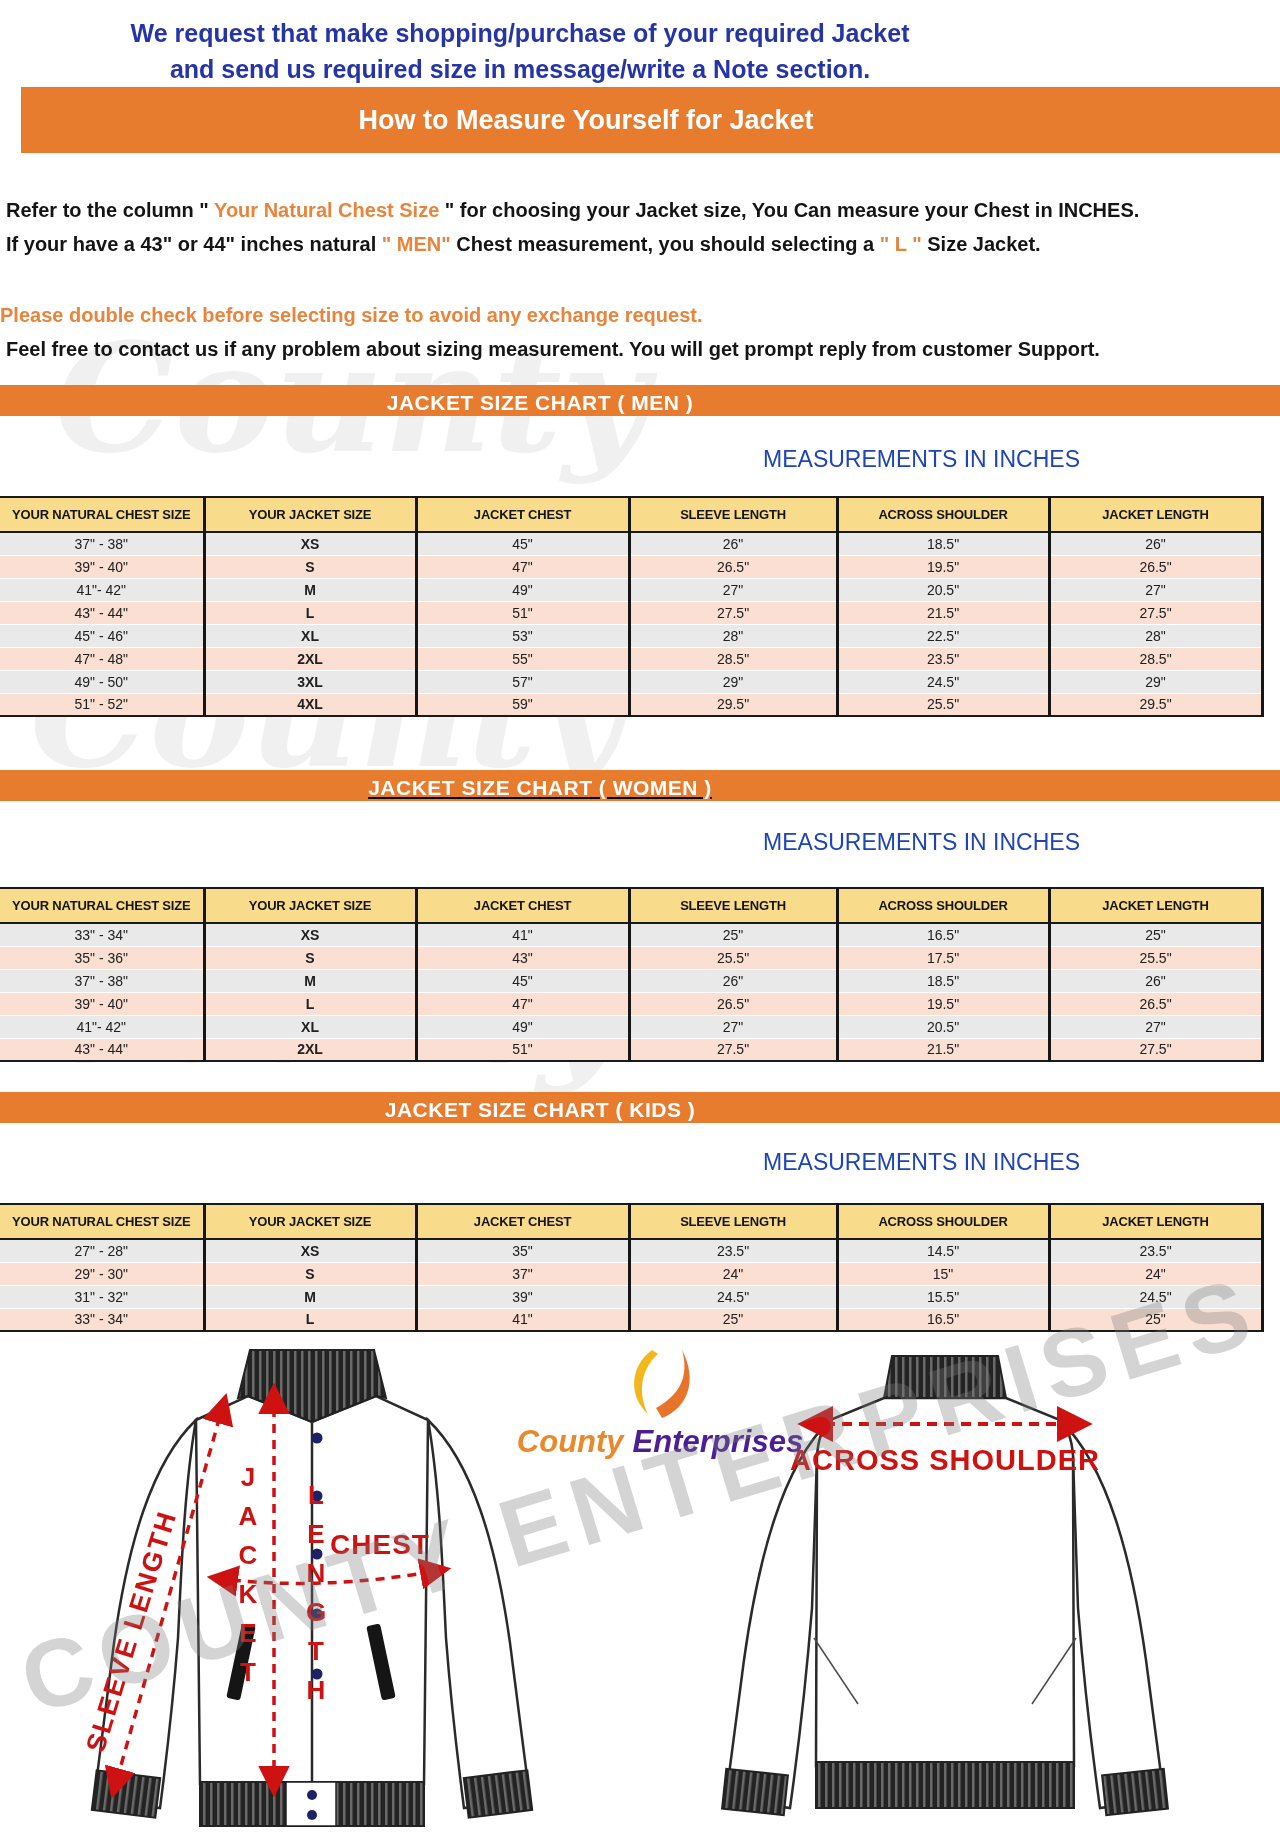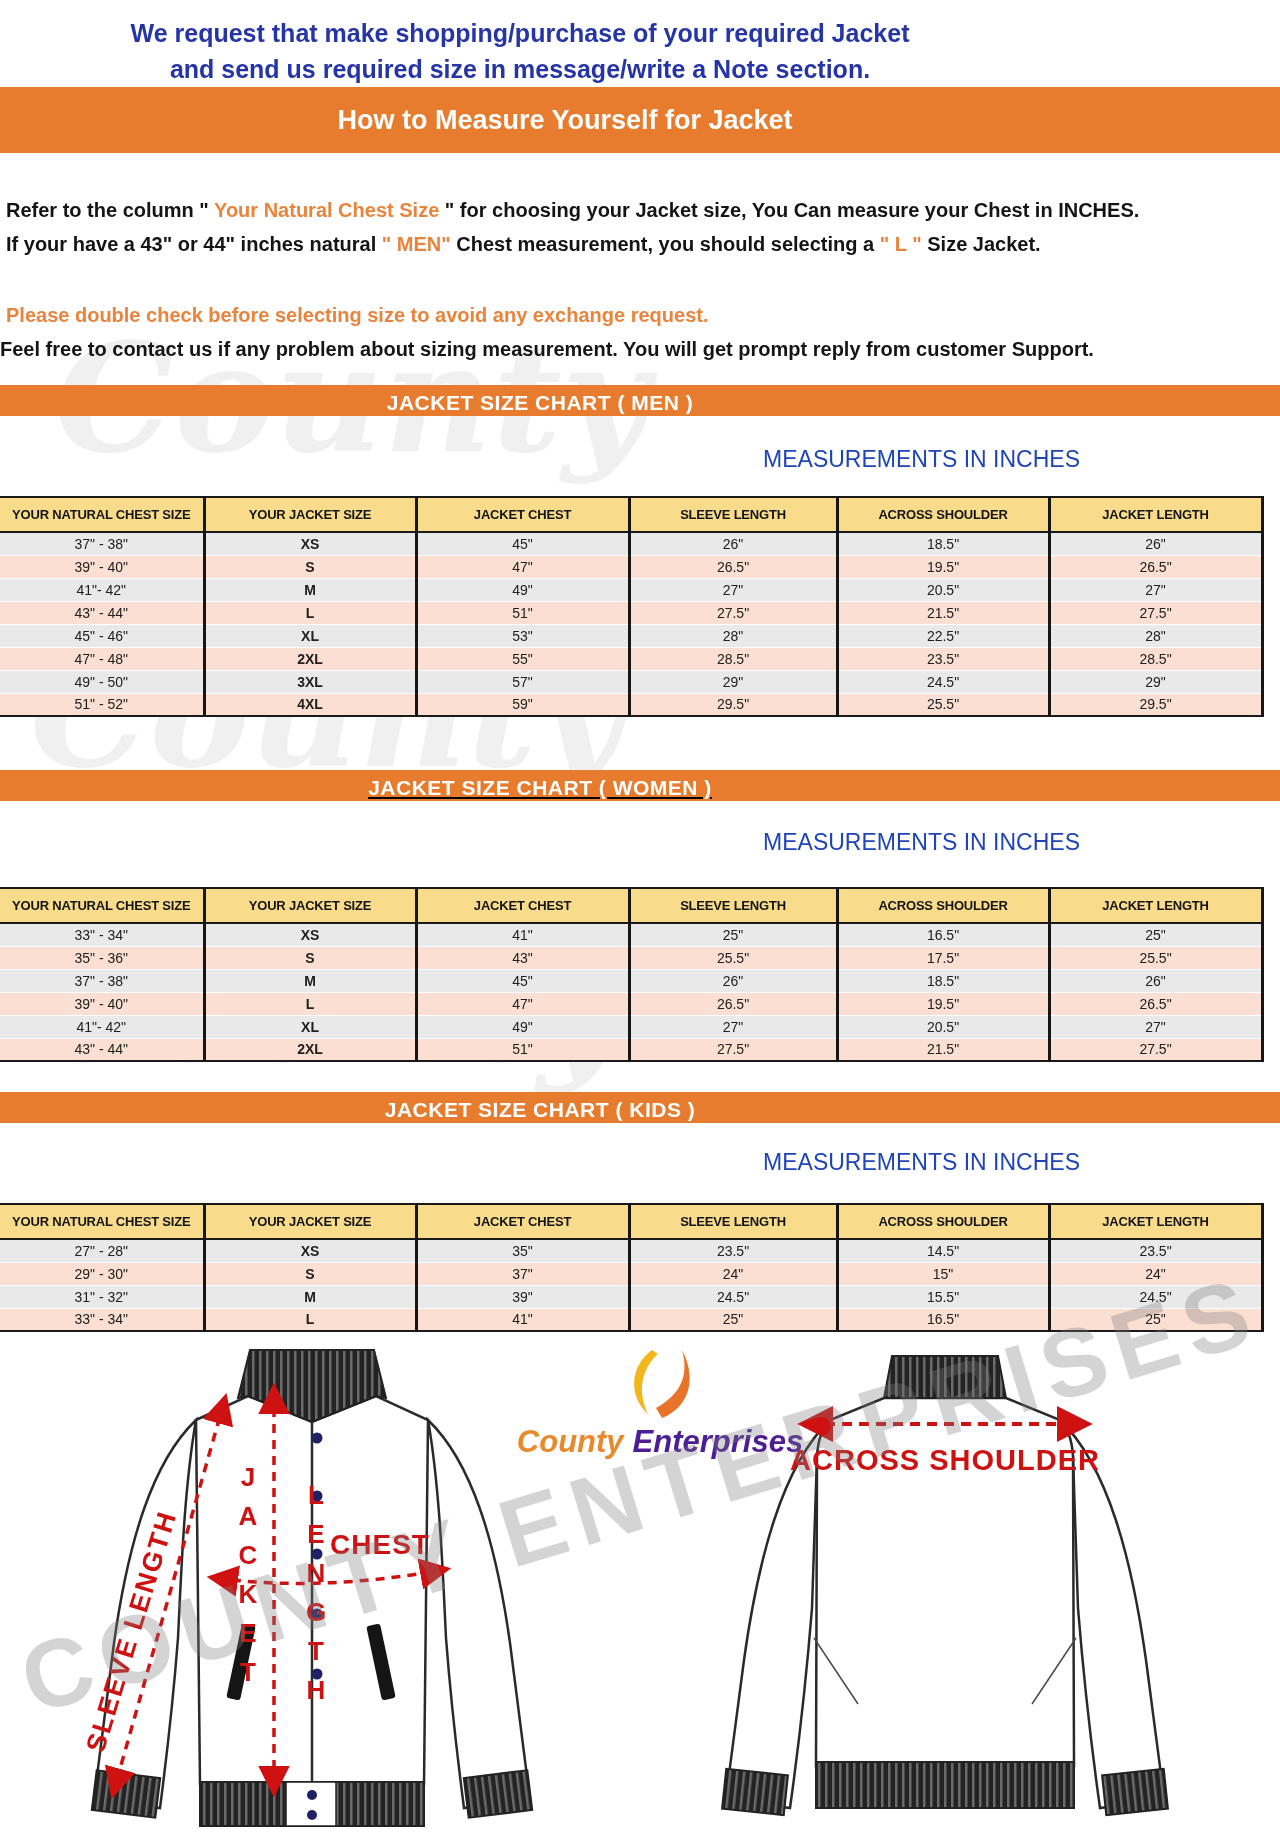--- a/index.html
+++ b/index.html
@@ -14,30 +14,30 @@
              font-weight:bold; font-size:96px; letter-spacing:10px; color:rgba(125,125,125,0.33);
              transform:rotate(-17deg); pointer-events:none; white-space:nowrap; }
 
   .z { position:relative; z-index:1; }
 
   
   .top-note { padding-top:8px; width:1040px; text-align:center;
               color:var(--note-blue,#2535A8); font-weight:bold; font-size:25px; line-height:36px;margin-top:7px; }
 
   
-  .main-banner { height:66px; background:var(--banner-orange,#E87C2E); }
+  .main-banner { height:66px; background:var(--banner-orange,#E87C2E);margin-left:21px; }
   .main-banner .inner { width:1130px; text-align:center; color:#fff; font-weight:bold; font-size:27px; line-height:66px; }
   .section-banner { height:31px; background:var(--banner-orange,#E87C2E); }
   .section-banner .inner { width:1080px; text-align:center; color:#fff; font-weight:bold; font-size:21px; line-height:36px; letter-spacing:0.5px; }
 
   
   .intro { margin-top:40px; padding-left:6px; font-size:20px; font-weight:bold; color:#141414; line-height:34px; }
   .hl { color:var(--accent-orange,#E8843C); }
-  .warning { margin-top:42px; padding-left:6px; font-size:20px; font-weight:bold; line-height:24px; color:var(--accent-orange,#E8843C); }
-  .support { margin-top:10px; font-size:20px; font-weight:bold; line-height:24px; color:#151515; }
+  .warning { margin-top:42px; font-size:20px; font-weight:bold; line-height:24px; color:var(--accent-orange,#E8843C); }
+  .support { margin-top:10px; padding-left:6px; font-size:20px; font-weight:bold; line-height:24px; color:#151515; }
 
   
   .subtitle { width:1080px; text-align:right; font-size:23px; font-weight:normal; color:var(--heading-blue,#1E44B8); line-height:26px; }
   .mt-men-banner { margin-top:24px; } .mt-men-sub { margin-top:30px; } .mt-men-table { margin-top:24px; }
   .mt-wom-banner { margin-top:53px;text-decoration:underline; } .mt-wom-sub { margin-top:28px; } .mt-wom-table { margin-top:32px; }
   .mt-kid-banner { margin-top:30px; } .mt-kid-sub { margin-top:26px; } .mt-kid-table { margin-top:28px; }
 
   
   table.size-table { border-collapse:collapse; table-layout:fixed; width:1262px; }
   table.size-table th { height:35px; background:var(--header-yellow,#F8DC8C); color:#141414;

